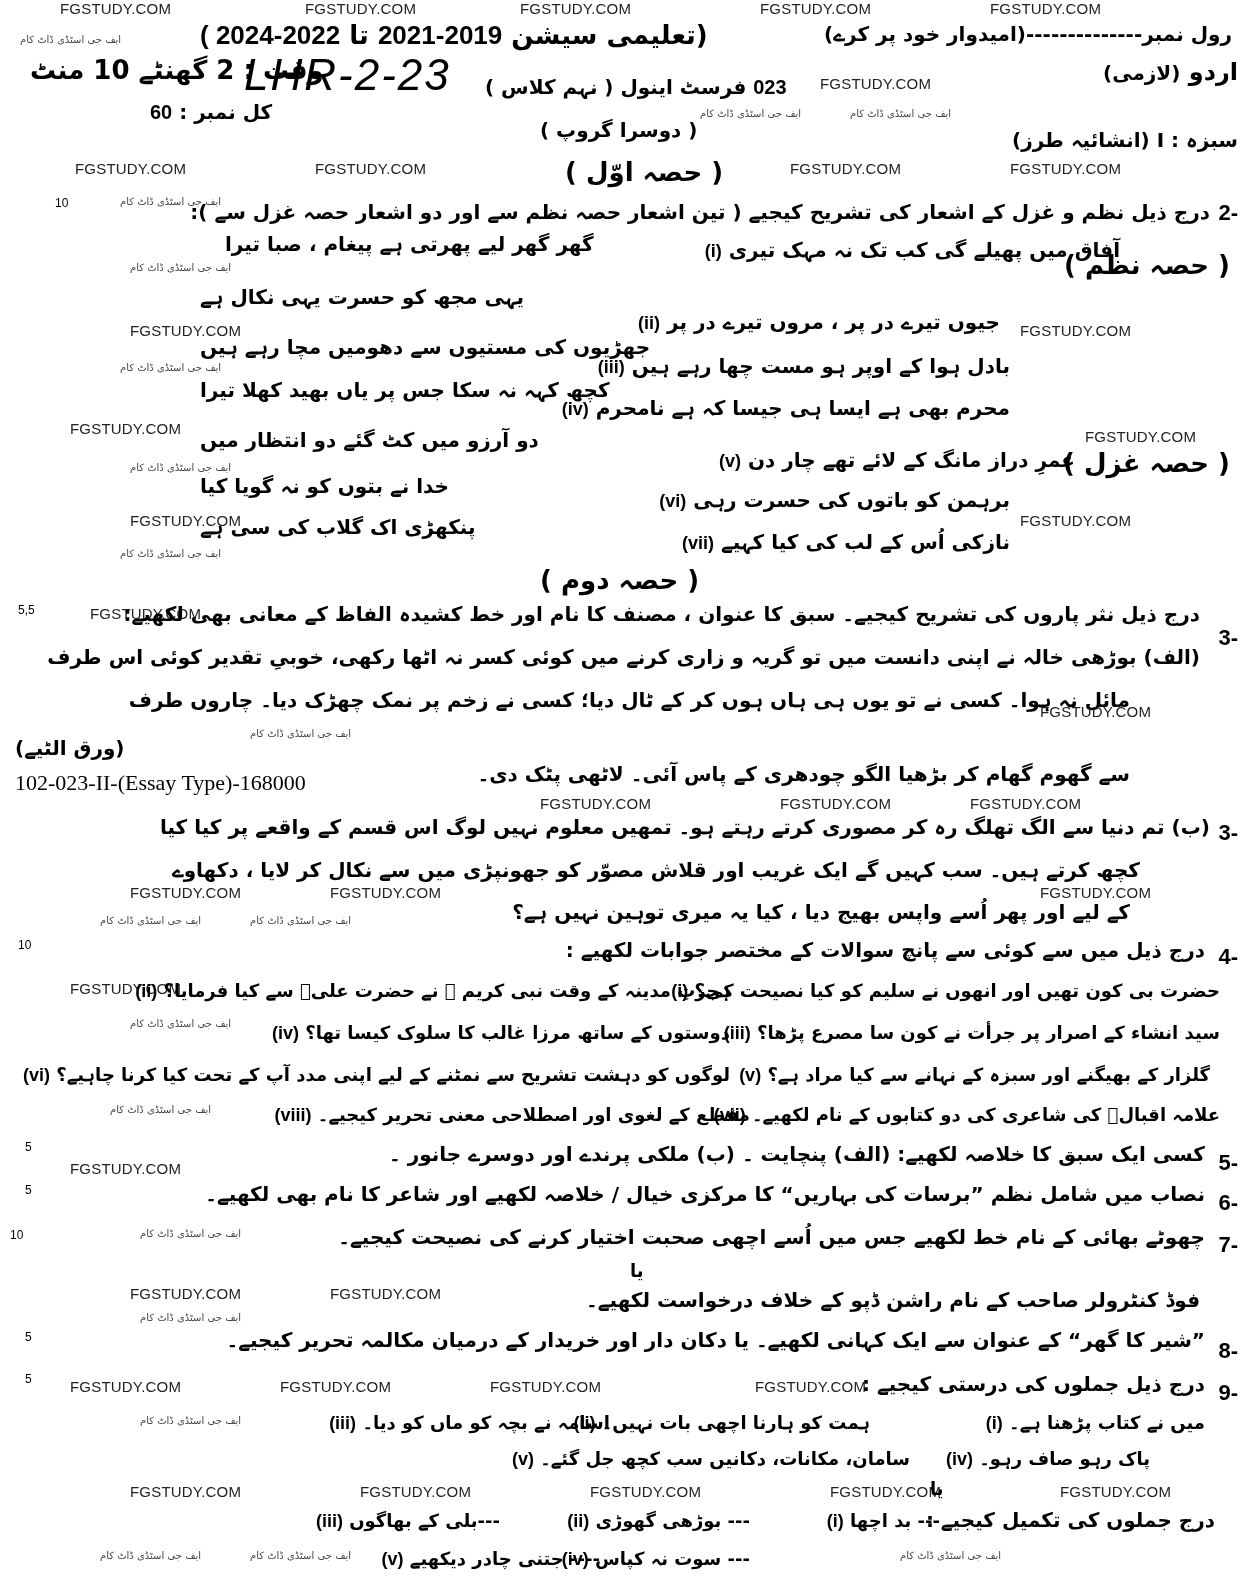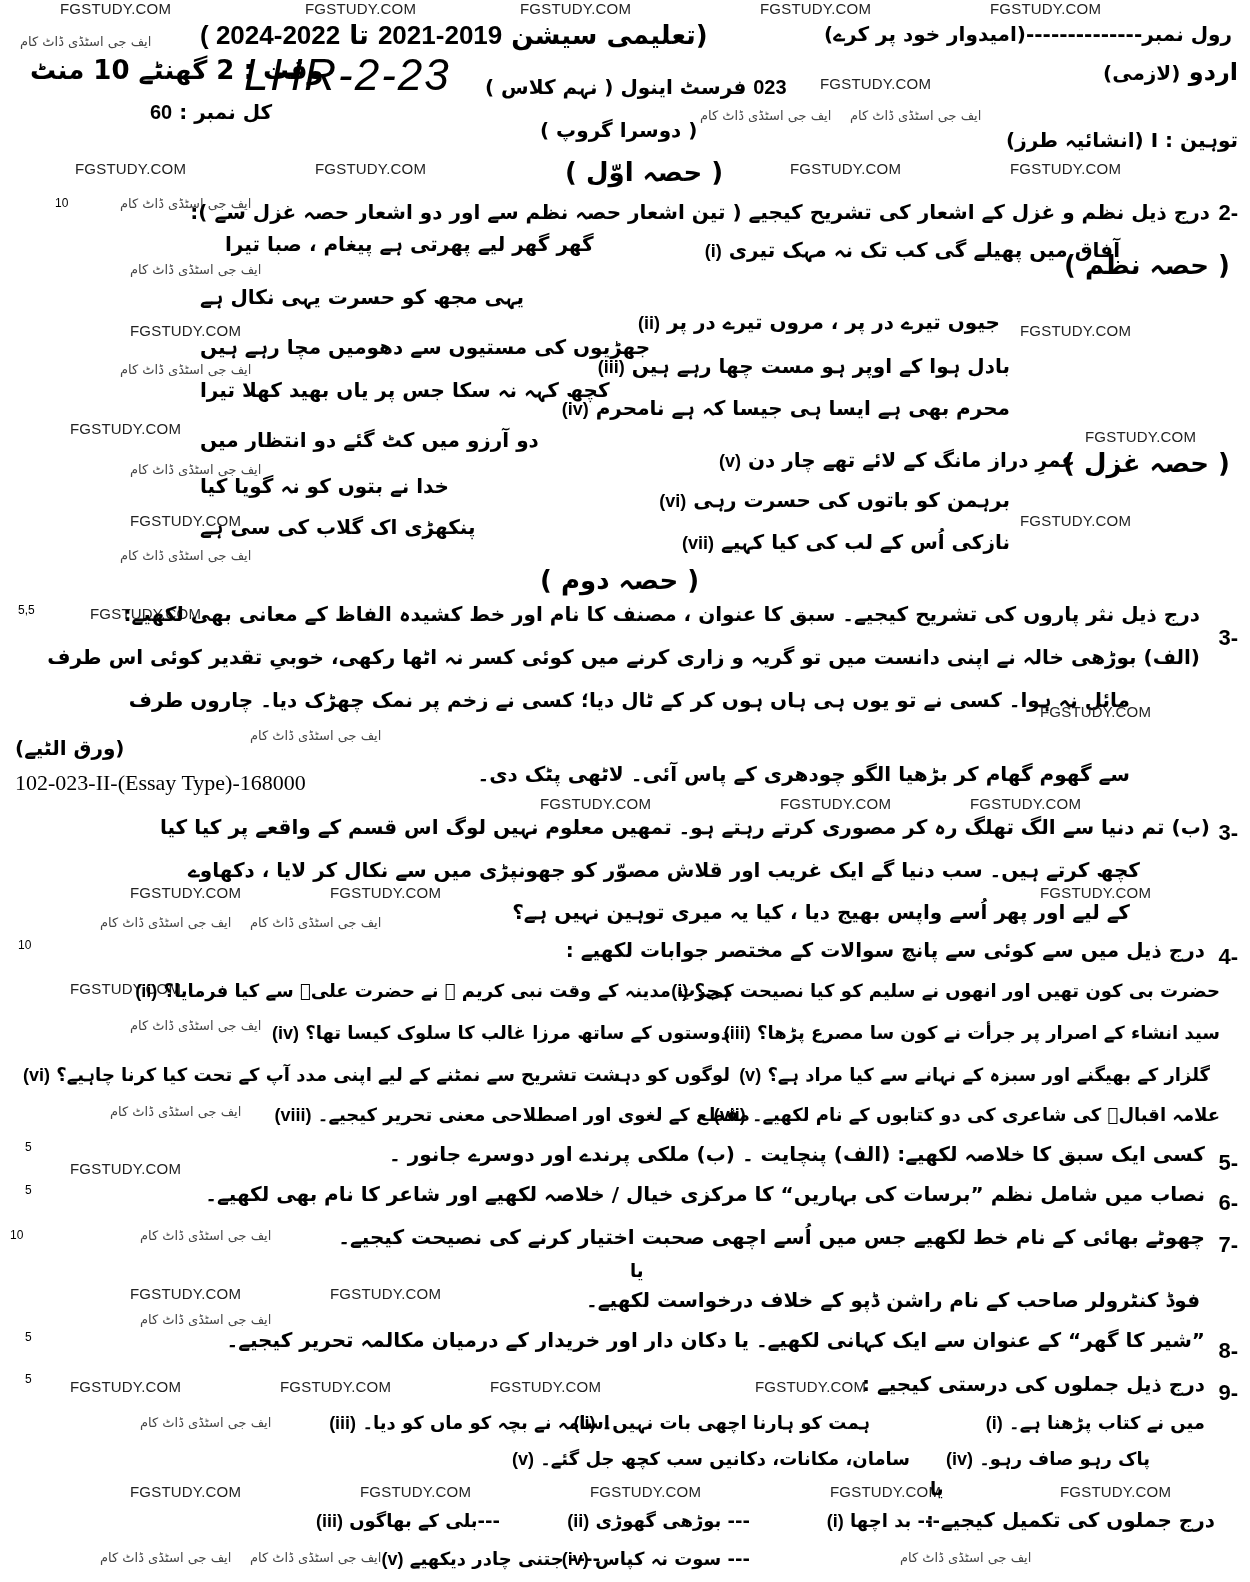--- a/index.html
+++ b/index.html
@@ -2,21 +2,21 @@
 <html><head>
 <meta charset="utf-8">
 <style>
   html, body { margin: 0; padding: 0; background: #ffffff; }
   body {
     width: 1250px; height: 1582px; position: relative; overflow: hidden;
     font-family: "DejaVu Sans", sans-serif; color: #000;
   }
   .abs { position: absolute; white-space: nowrap; }
   .wm { font-family: "Liberation Sans", sans-serif; font-size: 15px; color: #222; letter-spacing: 0.2px; }
-  .wm-ur { font-family: "DejaVu Sans", sans-serif; font-size: 13px; color: #444; direction: rtl; }
+  .wm-ur { font-family: "DejaVu Sans", sans-serif; font-size: 10px; color: #444; direction: rtl; }
   .ur { direction: rtl; unicode-bidi: plaintext; font-family: "DejaVu Sans", sans-serif; font-weight: bold; }
   .f18 { font-size: 18px; }
   .f20 { font-size: 20px; }
   .f22 { font-size: 26px; }
   .f24 { font-size: 24px; }
   .lat { font-family: "Liberation Sans", sans-serif; font-weight: bold; }
   .marks { font-family: "Liberation Sans", sans-serif; font-size: 12px; }
   .num { font-family: "Liberation Sans", sans-serif; font-size: 22px; font-weight: bold; }
   .hand { font-family: "Liberation Sans", sans-serif; font-size: 44px; font-style: italic; letter-spacing: 2px; }
   .roman { font-family: "Liberation Sans", sans-serif; font-weight: bold; font-size: 18px; }
@@ -51,21 +51,21 @@
 </div>
 <div class="abs hand" style="left:244px;top:50px">LHR-2-23</div>
 <div class="abs ur f22" style="left:30px;top:55px">
   <span>وقت :</span> <span>2 گھنٹے 10 منٹ</span>
 </div>
 <div class="abs ur f20" style="left:150px;top:100px">
   <span>کل نمبر :</span> <span class="lat">60</span>
 </div>
 <div class="abs ur f20" style="left:540px;top:118px">( دوسرا گروپ )</div>
 <div class="abs ur f20" style="right:12px;top:128px">
-  <span>توہین : I</span> <span>(انشائیہ طرز)</span>
+  <span>سبزہ : I</span> <span>(انشائیہ طرز)</span>
 </div>
 <div class="abs wm-ur" style="left:700px;top:108px">ایف جی اسٹڈی ڈاٹ کام</div>
 <div class="abs wm-ur" style="left:850px;top:108px">ایف جی اسٹڈی ڈاٹ کام</div>
 
 <div class="abs wm" style="left:75px;top:160px">FGSTUDY.COM</div>
 <div class="abs wm" style="left:315px;top:160px">FGSTUDY.COM</div>
 <div class="abs wm" style="left:790px;top:160px">FGSTUDY.COM</div>
 <div class="abs wm" style="left:1010px;top:160px">FGSTUDY.COM</div>
 <div class="abs ur f22" style="left:565px;top:157px">( حصہ اوّل )</div>
 
@@ -149,21 +149,21 @@
 
 <div class="abs wm" style="left:540px;top:795px">FGSTUDY.COM</div>
 <div class="abs wm" style="left:780px;top:795px">FGSTUDY.COM</div>
 <div class="abs wm" style="left:970px;top:795px">FGSTUDY.COM</div>
 
 <div class="abs num" style="right:12px;top:820px">3-</div>
 <div class="abs ur f20" style="right:40px;top:815px">
   <span>(ب)</span>
   <span>تم دنیا سے الگ تھلگ رہ کر مصوری کرتے رہتے ہو۔ تمھیں معلوم نہیں لوگ اس قسم کے واقعے پر کیا کیا</span>
 </div>
-<div class="abs ur f20" style="right:110px;top:858px">کچھ کرتے ہیں۔ سب دنیا گے ایک غریب اور قلاش مصوّر کو جھونپڑی میں سے نکال کر لایا ، دکھاوے</div>
+<div class="abs ur f20" style="right:110px;top:858px">کچھ کرتے ہیں۔ سب کہیں گے ایک غریب اور قلاش مصوّر کو جھونپڑی میں سے نکال کر لایا ، دکھاوے</div>
 <div class="abs wm" style="left:130px;top:884px">FGSTUDY.COM</div>
 <div class="abs wm" style="left:330px;top:884px">FGSTUDY.COM</div>
 <div class="abs wm" style="left:1040px;top:884px">FGSTUDY.COM</div>
 <div class="abs ur f20" style="right:120px;top:900px">کے لیے اور پھر اُسے واپس بھیج دیا ، کیا یہ میری توہین نہیں ہے؟</div>
 <div class="abs wm-ur" style="left:100px;top:915px">ایف جی اسٹڈی ڈاٹ کام</div>
 <div class="abs wm-ur" style="left:250px;top:915px">ایف جی اسٹڈی ڈاٹ کام</div>
 
 <div class="abs marks" style="left:18px;top:938px">10</div>
 <div class="abs num" style="right:12px;top:944px">4-</div>
 <div class="abs ur f20" style="right:45px;top:938px">درج ذیل میں سے کوئی سے پانچ سوالات کے مختصر جوابات لکھیے :</div>

